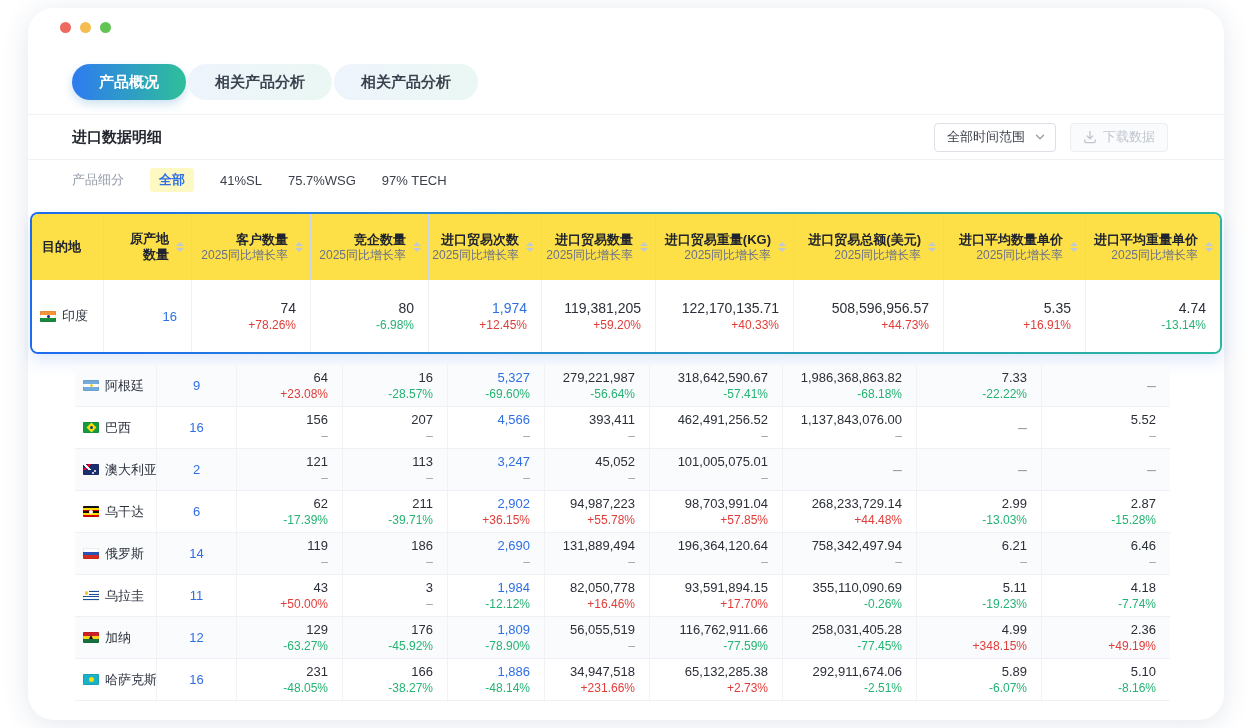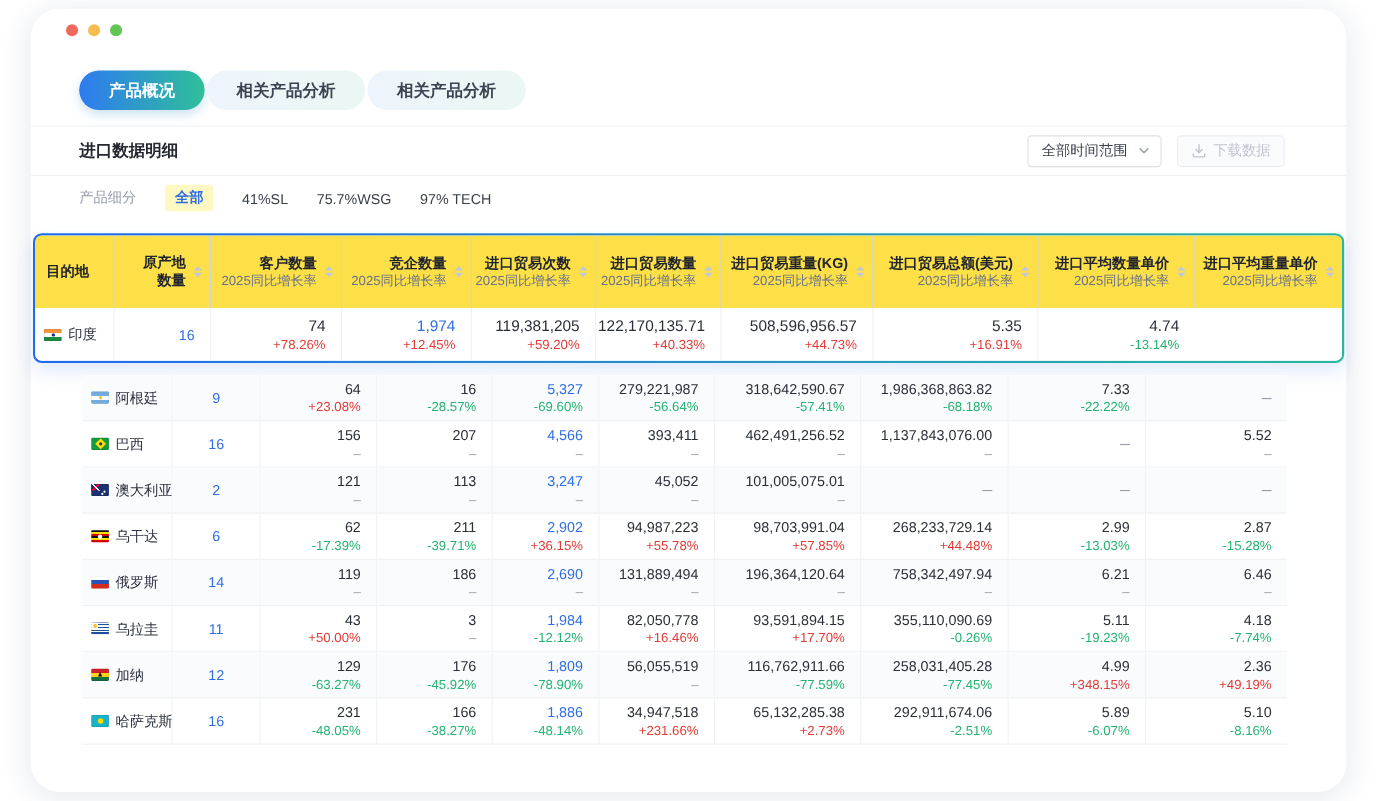--- a/index.html
+++ b/index.html
@@ -52,21 +52,21 @@
   .ht { font-size:13px; font-weight:700; color:#20242e; line-height:16px; white-space:nowrap; }
   .hsub { font-size:12px; color:#69718a; line-height:15px; white-space:nowrap; }
   .sorter { position:absolute; right:7px; top:50%; transform:translateY(-50%);
     display:flex; flex-direction:column; gap:2px; cursor:pointer; }
   .sorter i { width:0; height:0; border-left:4px solid transparent; border-right:4px solid transparent; display:block; }
   .sorter .up-t { border-bottom:4px solid #c2c8d6; }
   .sorter .dn-t { border-top:4px solid #c2c8d6; }
 
   
   .trow { background:#fff; }
-  .hl-row { height:48px; }
+  .hl-row { height:72px; }
   .cell { display:flex; flex-direction:column; justify-content:center; align-items:flex-end;
     padding:0 14px 0 4px; border-right:1px solid #eef1f6; overflow:hidden; }
   .cell:last-child { border-right:none; }
   .cell.name { flex-direction:row; justify-content:flex-start; align-items:center; gap:6px;
     padding-left:8px; white-space:nowrap; }
   .cname { font-size:13px; color:#2d333f; }
   .val { font-size:13px; color:#2b2f38; line-height:17px; white-space:nowrap; }
   .hl-row .val { font-size:14px; }
   .val.link { color:var(--link); }
   .growth { font-size:12px; line-height:16px; white-space:nowrap; }
@@ -257,20 +257,24 @@
             <span class="cname">印度</span>
           </div>
           <div class="cell">
             <span class="origin">16</span>
           </div>
           <div class="cell num">
             <div class="val">74</div>
             <div class="growth up">+78.26%</div>
           </div>
           <div class="cell num">
+            <div class="val">80</div>
+            <div class="growth down">-6.98%</div>
+          </div>
+          <div class="cell num">
             <div class="val link">1,974</div>
             <div class="growth up">+12.45%</div>
           </div>
           <div class="cell num">
             <div class="val">119,381,205</div>
             <div class="growth up">+59.20%</div>
           </div>
           <div class="cell num">
             <div class="val">122,170,135.71</div>
             <div class="growth up">+40.33%</div>

